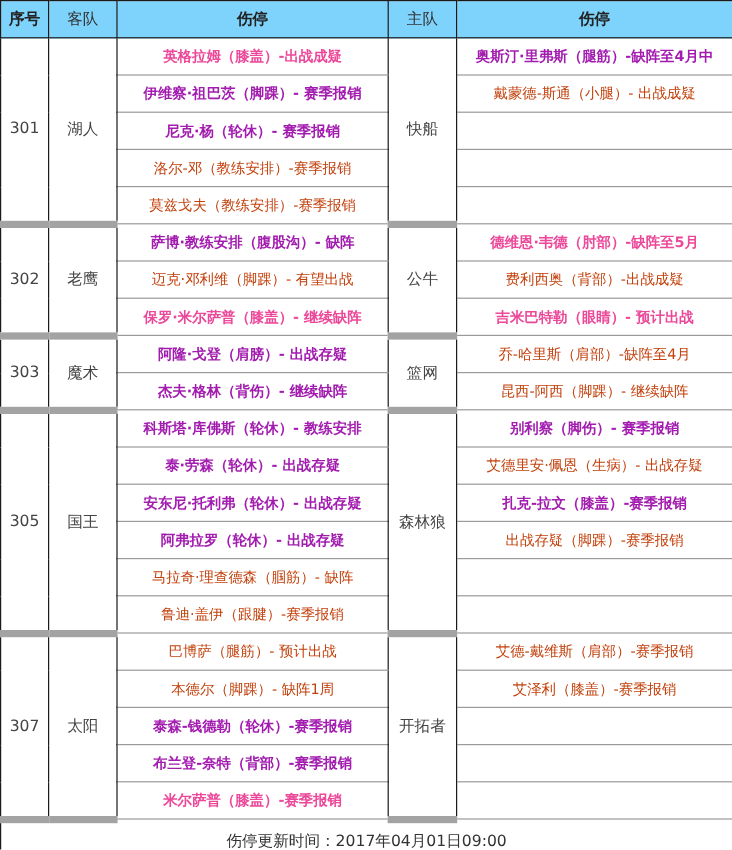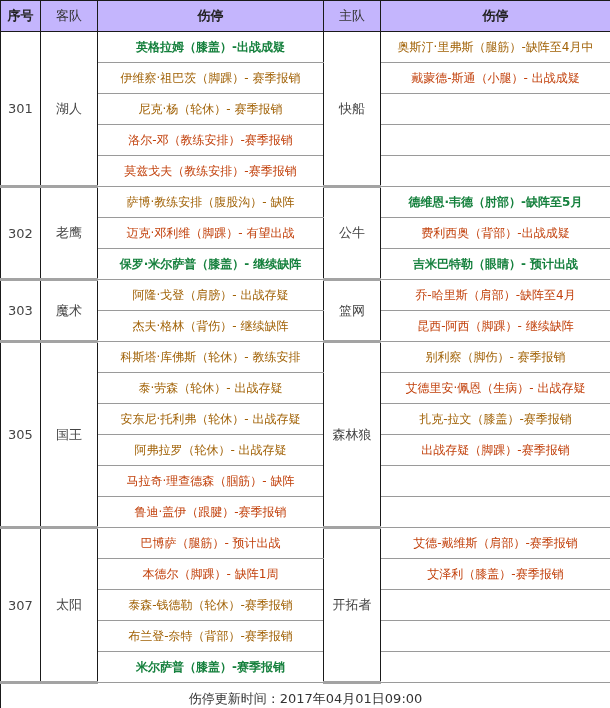--- a/index.html
+++ b/index.html
@@ -20,21 +20,21 @@
       font-size: 12px;
       color: #222222;
     }
     table.injury-table col.c-seq { width: 40px; }
     table.injury-table col.c-away { width: 57px; }
     table.injury-table col.c-away-inj { width: 226px; }
     table.injury-table col.c-home { width: 57px; }
     table.injury-table col.c-home-inj { width: 230px; }
 
     table.injury-table th {
-      background: #c4b5fd;
+      background: #7dd3fc;
       height: 30px;
       border: 1px solid #1a1a1a;
       font-size: 13px;
       font-weight: normal;
       color: #333333;
       padding: 0;
       text-align: center;
     }
     table.injury-table th.bold-head {
       font-weight: bold;
@@ -53,25 +53,25 @@
       overflow: hidden;
       font-size: 12px;
     }
     table.injury-table tr.group-start td {
       border-top: 1px solid #1a1a1a;
     }
     table.injury-table td.merge {
       font-size: 13px;
       color: #444444;
       border-top: 1px solid #1a1a1a;
-      border-bottom: 3px solid #a3a3a3;
-    }
-    td .entry.bold { font-weight: normal; color: #a16207; }
+      border-bottom: 6px solid #a3a3a3;
+    }
+    td .entry.bold { font-weight: bold; color: #a21caf; }
     td .entry.normal { font-weight: normal; color: #c2410c; }
-    td .entry.red { font-weight: bold; color: #15803d; }
+    td .entry.red { font-weight: bold; color: #ec4899; }
 
     table.injury-table td.footer {
       height: 30px;
       border: 1px solid #1a1a1a;
       border-top: 1px solid #1a1a1a;
       font-size: 13px;
       color: #333333;
     }
   </style>
 </head>

